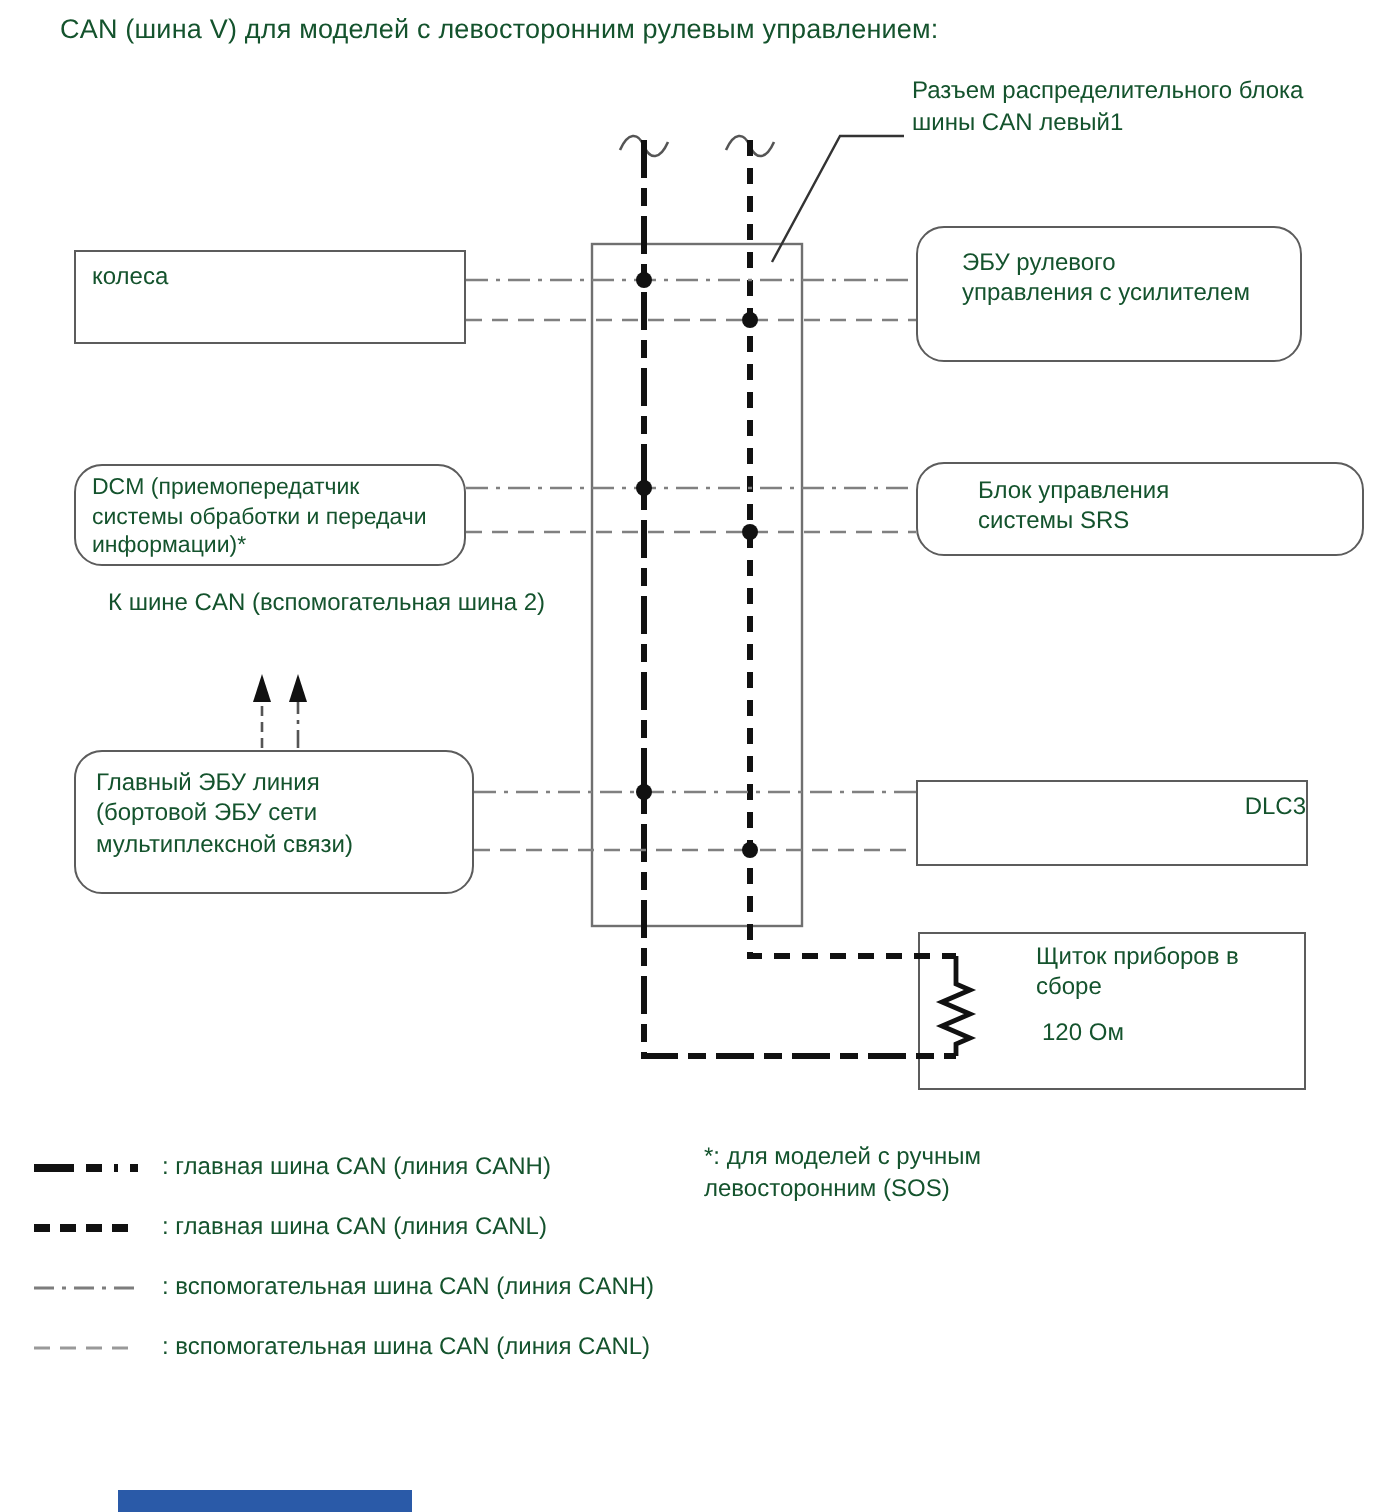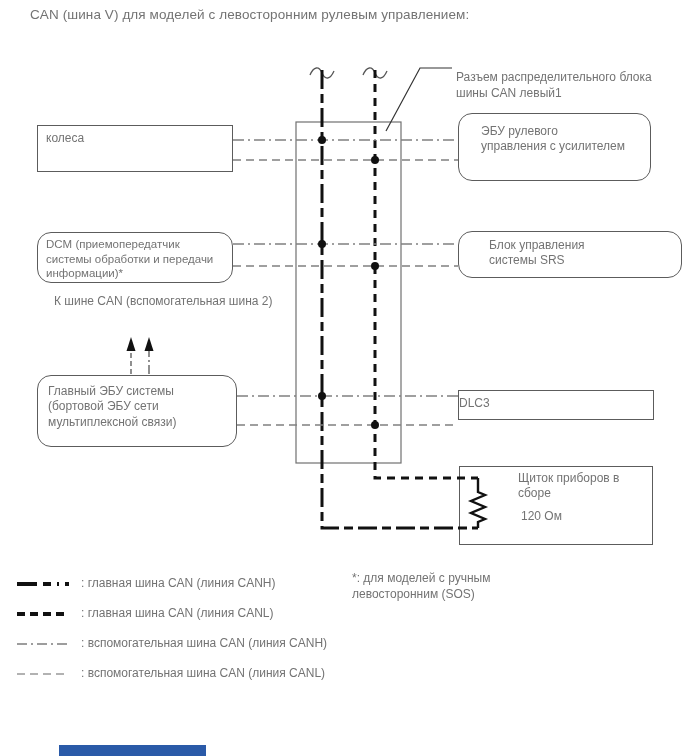--- a/index.html
+++ b/index.html
@@ -1,18 +1,18 @@
 <!DOCTYPE html>
 <html><head>
 <meta charset="utf-8">
 <style>
   html,body{margin:0;padding:0;background:#ffffff;}
   #stage{
     position:relative;width:690px;height:756px;background:#ffffff;overflow:hidden;
-    font-family:"Liberation Sans", sans-serif;color:#737373;
+    font-family:"Liberation Sans", sans-serif;color:#14532d;
   }
   .abs{position:absolute;}
   .title{font-size:13.5px;letter-spacing:.1px;}
   .node{
     position:absolute;background:#ffffff;border:1.2px solid #5c5c5c;
     font-size:12px;line-height:1.28;z-index:2;box-sizing:border-box;
   }
   .rounded{border-radius:14px;}
   .node .ln{display:block;}
   .annot{font-size:12px;line-height:1.3;z-index:3;}
@@ -25,57 +25,57 @@
   .legend-row svg{display:block;}
   .bluebar{position:absolute;z-index:8;}
 </style>
 </head>
 <body>
 
 <div id="stage">
 
   <div class="abs title" style="left:30px;top:7px;">CAN (шина V) для моделей с левосторонним рулевым управлением:</div>
 
-  <div class="abs annot" style="left:456px;top:38px;width:210px;margin-top:32px;">
+  <div class="abs annot" style="left:456px;top:38px;width:210px;">
     <span class="ln">Разъем распределительного</span>
     <span class="ln">блока шины CAN левый1</span>
   </div>
 
   <div class="node" style="left:37px;top:125px;width:196px;height:47px;padding:5px 8px;">
     <span class="ln">колеса</span>
   </div>
 
   <div class="node rounded" style="left:37px;top:232px;width:196px;height:51px;padding:4px 8px;font-size:11.5px;">
     <span class="ln">DCM (приемопередатчик</span>
     <span class="ln">системы обработки и передачи</span>
     <span class="ln">информации)*</span>
   </div>
 
   <div class="abs auxnote" style="left:54px;top:293px;width:220px;">
     <span class="ln">К шине CAN (вспомогательная</span>
     <span class="ln">шина 2)</span>
   </div>
 
   <div class="node rounded" style="left:37px;top:375px;width:200px;height:72px;padding:8px 10px;">
-    <span class="ln">Главный ЭБУ системы</span>
+    <span class="ln">Главный ЭБУ линия</span>
     <span class="ln">(бортовой ЭБУ сети</span>
     <span class="ln">мультиплексной связи)</span>
   </div>
 
   <div class="node rounded" style="left:458px;top:113px;width:193px;height:68px;padding:10px 8px 8px 22px;">
     <span class="ln">ЭБУ рулевого</span>
     <span class="ln">управления с усилителем</span>
   </div>
 
   <div class="node rounded" style="left:458px;top:231px;width:224px;height:47px;padding:6px 8px 6px 30px;">
     <span class="ln">Блок управления</span>
     <span class="ln">системы SRS</span>
   </div>
 
-  <div class="node" style="left:458px;top:390px;width:196px;height:30px;padding:5px 0 0 0;text-align:left;">
+  <div class="node" style="left:458px;top:390px;width:196px;height:43px;padding:5px 0 0 0;text-align:right;">
     <span class="ln">DLC3</span>
   </div>
 
   <div class="node" style="left:459px;top:466px;width:194px;height:79px;padding:4px 8px 4px 58px;">
     <span class="ln">Щиток приборов в</span>
     <span class="ln">сборе</span>
   </div>
 
   <div class="abs reslabel" style="left:521px;top:509px;">120 Ом</div>
 

